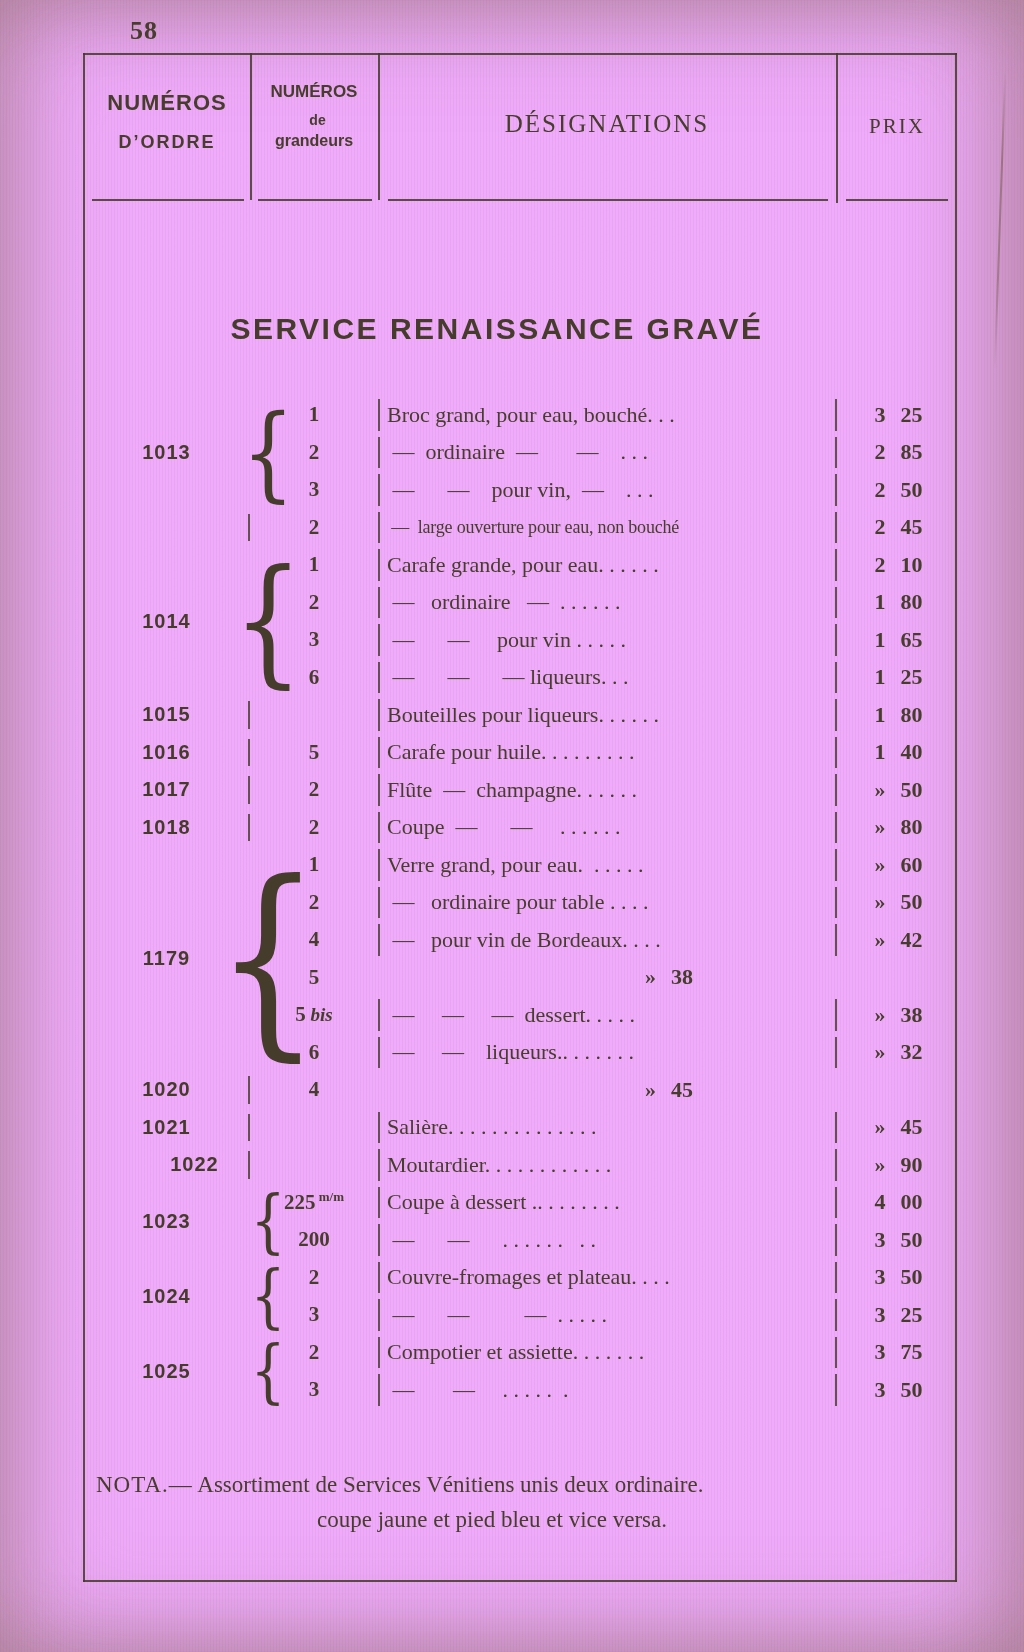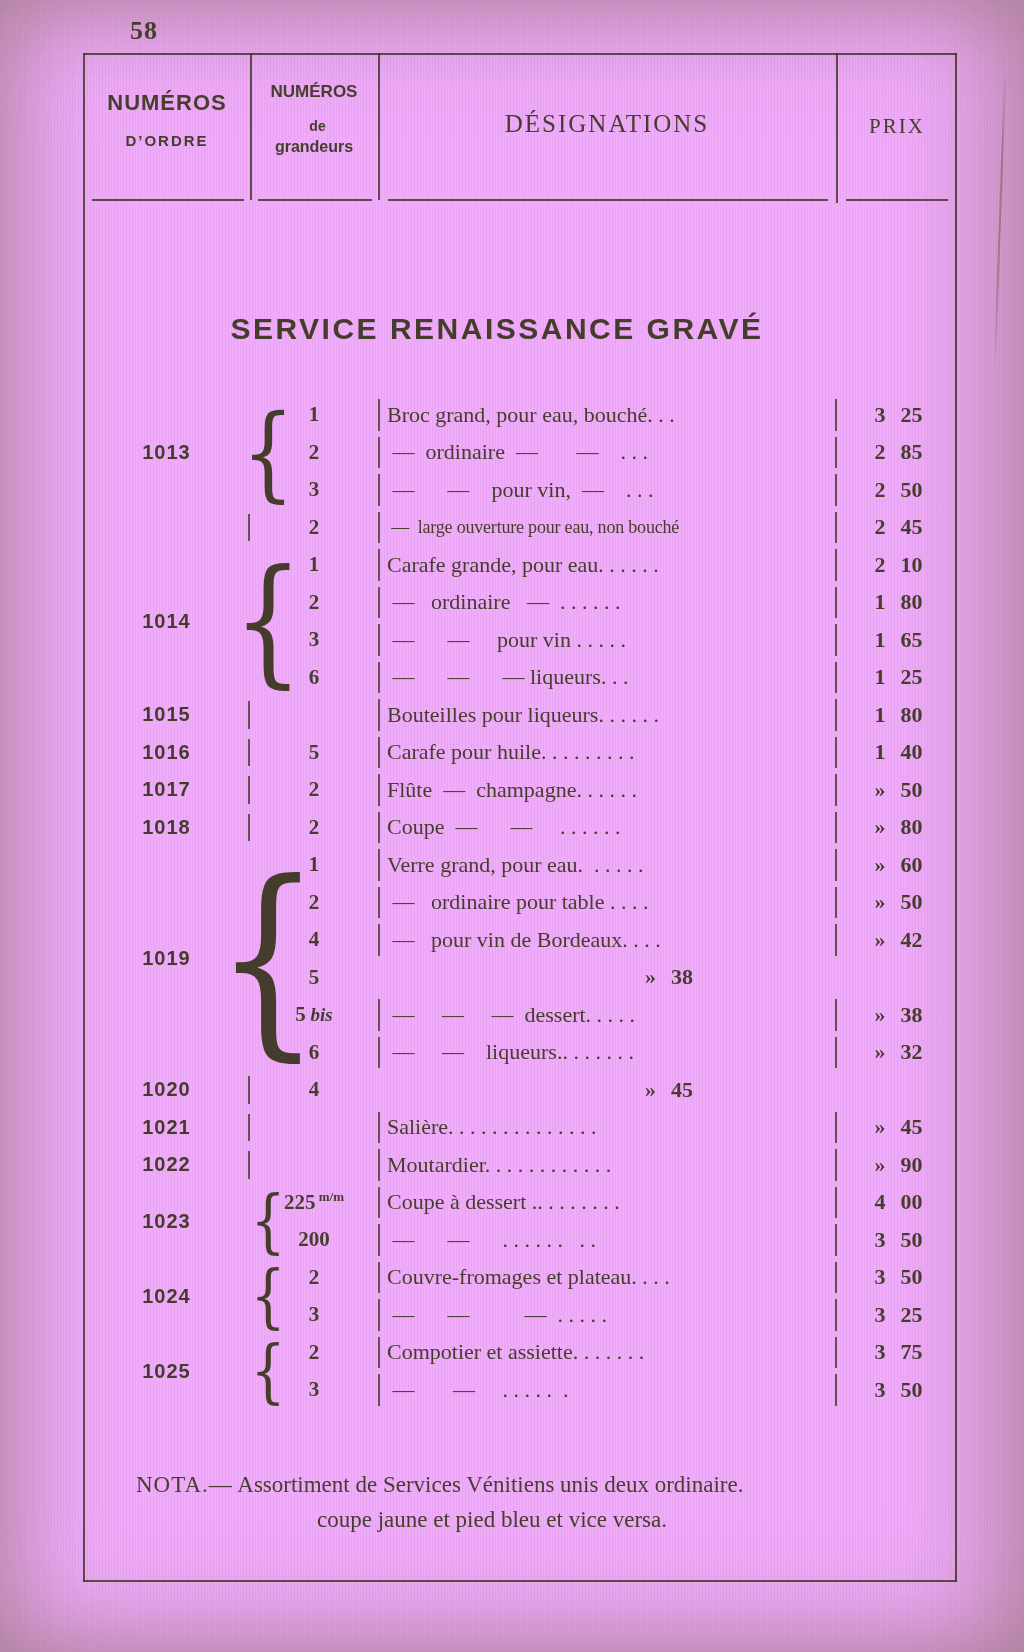--- a/index.html
+++ b/index.html
@@ -23,24 +23,24 @@
     position:absolute;left:999px;top:70px;width:2px;height:300px;
     background:linear-gradient(rgba(0,0,0,0), rgba(96,78,44,.45) 30%, rgba(96,78,44,.4) 70%, rgba(0,0,0,0));
     transform:rotate(2deg);border-radius:2px;
   }
   .page-number{left:130px;top:16px;font-size:26px;font-weight:bold;letter-spacing:1px;}
 
   
   .hdr-sans{font-family:"Liberation Sans","DejaVu Sans",sans-serif;font-weight:bold;text-align:center;}
   .h-col1{left:84px;top:90px;width:166px;}
   .h-col1 .l1{font-size:22px;letter-spacing:1px;}
-  .h-col1 .l2{font-size:15px;margin-top:16px;letter-spacing:2px;}
+  .h-col1 .l2{font-size:18px;margin-top:16px;letter-spacing:2px;}
   .h-col2{left:250px;top:82px;width:128px;}
   .h-col2 .l1{font-size:17px;}
-  .h-col2 .l2{font-size:14px;margin-top:16px;padding-left:7px;}
+  .h-col2 .l2{font-size:14px;margin-top:10px;padding-left:7px;}
   .h-col2 .l3{font-size:16px;margin-top:4px;}
   .h-col3{left:380px;top:110px;width:454px;text-align:center;font-size:25px;letter-spacing:2px;}
   .h-col4{left:838px;top:114px;width:118px;text-align:center;font-size:21px;letter-spacing:2px;}
 
   .section-title{
     left:123px;top:312px;width:748px;text-align:center;
     font-family:"Liberation Sans","DejaVu Sans",sans-serif;
     font-weight:bold;font-size:30px;letter-spacing:2.5px;color:#453c2b;
   }
 
@@ -63,21 +63,21 @@
   .c-price .ct{min-width:30px;text-align:left;}
 
   .overlay-item{position:absolute;display:flex;align-items:center;justify-content:center;}
   .order-label{width:167px;font-family:"Liberation Sans","DejaVu Sans",sans-serif;font-weight:bold;font-size:20px;letter-spacing:1px;text-align:center;color:#443b2a;}
   .brace{left:170px;width:30px;overflow:visible;color:#453c2b;font-family:"DejaVu Serif",serif;transform:scaleX(.8);}
   .sep-bar{left:165px;width:2px;background:rgba(66,58,40,.8);}
 
   
   .nota{left:96px;top:1472px;width:792px;font-size:23px;}
   .nota .l1{white-space:pre;}
-  .nota .label{letter-spacing:1px;margin-left:40px;}
+  .nota .label{letter-spacing:1px;}
   .nota .l2{text-align:center;margin-top:9px;}
 </style>
 </head>
 <body>
 
 <div class="page">
 
   <div class="abs page-number">58</div>
 
   <div class="abs ink" style="left:83px;top:53px;width:874px;height:2px;"></div>
@@ -408,27 +408,27 @@
       <div class="overlay-item order-label" style="left: 0px; width: 167px; top: 150px; height: 150px;">1014</div>
       <div class="overlay-item brace" style="top: 150px; height: 150px; font-size: 138px; line-height: 150px;">{</div>
       <div class="overlay-item order-label" style="left: 0px; width: 167px; top: 300px; height: 37.5px;">1015</div>
       <div class="overlay-item sep-bar" style="top: 305px; height: 27.5px;"></div>
       <div class="overlay-item order-label" style="left: 0px; width: 167px; top: 337.5px; height: 37.5px;">1016</div>
       <div class="overlay-item sep-bar" style="top: 342.5px; height: 27.5px;"></div>
       <div class="overlay-item order-label" style="left: 0px; width: 167px; top: 375px; height: 37.5px;">1017</div>
       <div class="overlay-item sep-bar" style="top: 380px; height: 27.5px;"></div>
       <div class="overlay-item order-label" style="left: 0px; width: 167px; top: 412.5px; height: 37.5px;">1018</div>
       <div class="overlay-item sep-bar" style="top: 417.5px; height: 27.5px;"></div>
-      <div class="overlay-item order-label" style="left: 0px; width: 167px; top: 450px; height: 225px;">1019</div>
+      <div class="overlay-item order-label" style="left: 0px; width: 167px; top: 450px; height: 225px;">1179</div>
       <div class="overlay-item brace" style="top: 450px; height: 225px; font-size: 207px; line-height: 225px;">{</div>
       <div class="overlay-item order-label" style="left: 0px; width: 167px; top: 675px; height: 37.5px;">1020</div>
       <div class="overlay-item sep-bar" style="top: 680px; height: 27.5px;"></div>
       <div class="overlay-item order-label" style="left: 0px; width: 167px; top: 712.5px; height: 37.5px;">1021</div>
       <div class="overlay-item sep-bar" style="top: 717.5px; height: 27.5px;"></div>
-      <div class="overlay-item order-label" style="left: 0px; width: 167px; top: 750px; height: 37.5px;">1022</div>
+      <div class="overlay-item order-label" style="left: 0px; width: 167px; top: 750px; height: 37.5px; padding-left: 28px;">1022</div>
       <div class="overlay-item sep-bar" style="top: 755px; height: 27.5px;"></div>
       <div class="overlay-item order-label" style="left: 0px; width: 167px; top: 787.5px; height: 75px;">1023</div>
       <div class="overlay-item brace" style="top: 787.5px; height: 75px; font-size: 69px; line-height: 75px;">{</div>
       <div class="overlay-item order-label" style="left: 0px; width: 167px; top: 862.5px; height: 75px;">1024</div>
       <div class="overlay-item brace" style="top: 862.5px; height: 75px; font-size: 69px; line-height: 75px;">{</div>
       <div class="overlay-item order-label" style="left: 0px; width: 167px; top: 937.5px; height: 75px;">1025</div>
       <div class="overlay-item brace" style="top: 937.5px; height: 75px; font-size: 69px; line-height: 75px;">{</div>
     </div>
 
   <div class="abs nota">

